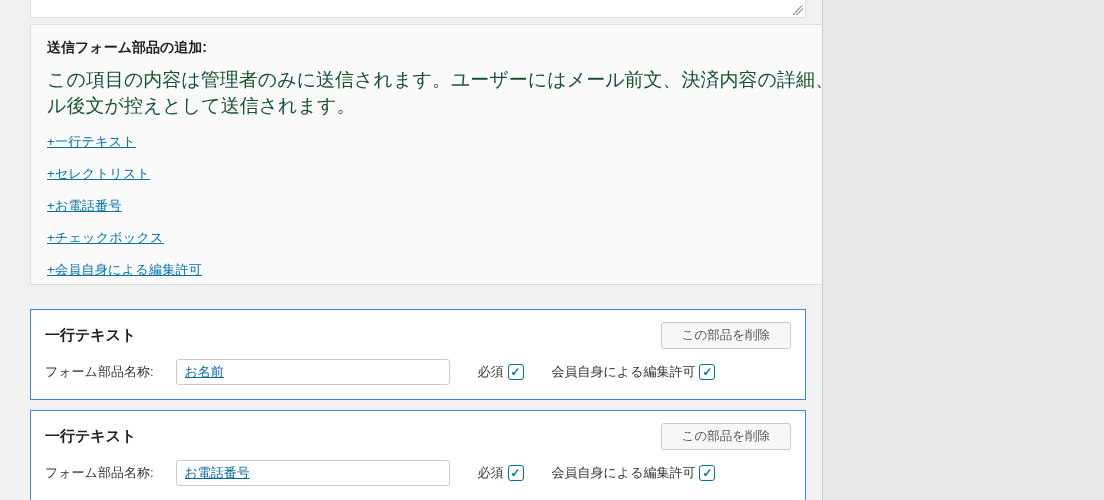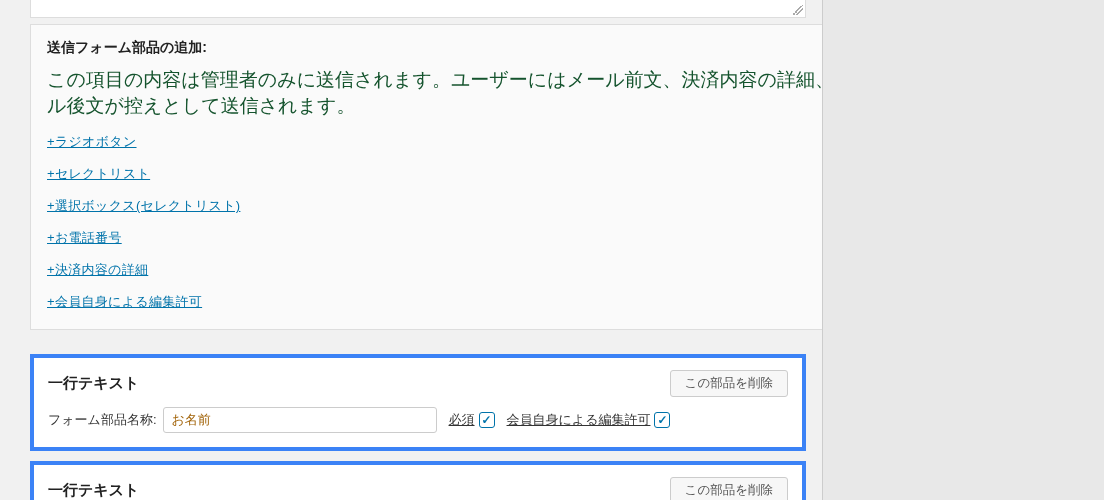--- a/index.html
+++ b/index.html
@@ -38,21 +38,21 @@
       cursor: nwse-resize;
       background:
         linear-gradient(135deg, transparent 45%, #aaa 45%, #aaa 55%, transparent 55%),
         linear-gradient(135deg, transparent 65%, #aaa 65%, #aaa 75%, transparent 75%);
     }
     .add-parts-panel {
       width: 876px;
       margin: 6px 0 0 30px;
       border: 1px solid #ddd;
       background: #fafafa;
-      padding: 14px 16px 18px;
+      padding: 14px 16px 5px;
     }
     .add-parts-title {
       font-weight: bold;
       font-size: 14px;
       color: #222;
       margin-bottom: 10px;
     }
     .add-parts-note {
       font-size: 19px;
       color: #14532d;
@@ -64,63 +64,64 @@
       color: #0073aa;
       text-decoration: underline;
       font-size: 13px;
       margin-bottom: 14px;
       letter-spacing: 0.3px;
     }
     .add-link:last-child { margin-bottom: 0; }
     .part-block {
       width: 776px;
       margin: 24px 0 4px 30px;
-      border: 4px solid #3b82f6;
+      border: 1px solid #3b82f6;
       background: #fff;
       padding: 12px 14px 14px;
       position: relative;
     }
     .part-block + .part-block { margin-top: 10px; }
     .part-header {
       display: flex;
       align-items: center;
       justify-content: space-between;
     }
     .part-title {
       font-weight: bold;
       font-size: 15px;
       color: #222;
     }
     .delete-btn {
       background: #f7f7f7;
       border: 1px solid #ccc;
       border-radius: 3px;
-      padding: 4px 14px;
+      padding: 4px 20px;
       font-size: 12.5px;
       color: #555;
       cursor: pointer;
     }
     .part-row {
       display: flex;
       align-items: center;
       margin-top: 10px;
-      gap: 6px;
+      gap: 22px;
     }
     .row-label {
       font-size: 13px;
       color: #333;
     }
     .row-input {
       width: 274px;
       height: 26px;
       border: 1px solid #ccc;
       border-radius: 3px;
       padding: 0 8px;
       font-size: 13px;
-      color: #a16207;
+      color: #0369a1;
+      text-decoration: underline;
     }
     .chk-wrap {
       display: flex;
       align-items: center;
       gap: 4px;
       margin-left: 6px;
     }
     .chk {
       width: 16px;
       height: 16px;
@@ -135,40 +136,38 @@
     .chk.checked::after {
       content: "✓";
       color: #0073aa;
       font-size: 12px;
       font-weight: bold;
       line-height: 1;
     }
     .chk-label {
       font-size: 13px;
       color: #333;
-      text-decoration: underline;
     }
   </style>
 </head>
 <body>
 
 <div class="main-column">
 
   <div class="textarea-top">
     <div class="resize-grip"></div>
   </div>
 
   <div class="add-parts-panel">
     <div class="add-parts-title">送信フォーム部品の追加:</div>
     <div class="add-parts-note">この項目の内容は管理者のみに送信されます。ユーザーにはメール前文、決済内容の詳細、メール後文が控えとして送信されます。</div>
-    <a class="add-link">+ラジオボタン</a>
+    <a class="add-link">+一行テキスト</a>
     <a class="add-link">+セレクトリスト</a>
-    <a class="add-link">+選択ボックス(セレクトリスト)</a>
     <a class="add-link">+お電話番号</a>
-    <a class="add-link">+決済内容の詳細</a>
+    <a class="add-link">+チェックボックス</a>
     <a class="add-link">+会員自身による編集許可</a>
   </div>
 
   <div class="part-block">
     <div class="part-header">
       <div class="part-title">一行テキスト</div>
       <button class="delete-btn">この部品を削除</button>
     </div>
     <div class="part-row">
       <span class="row-label">フォーム部品名称:</span>

